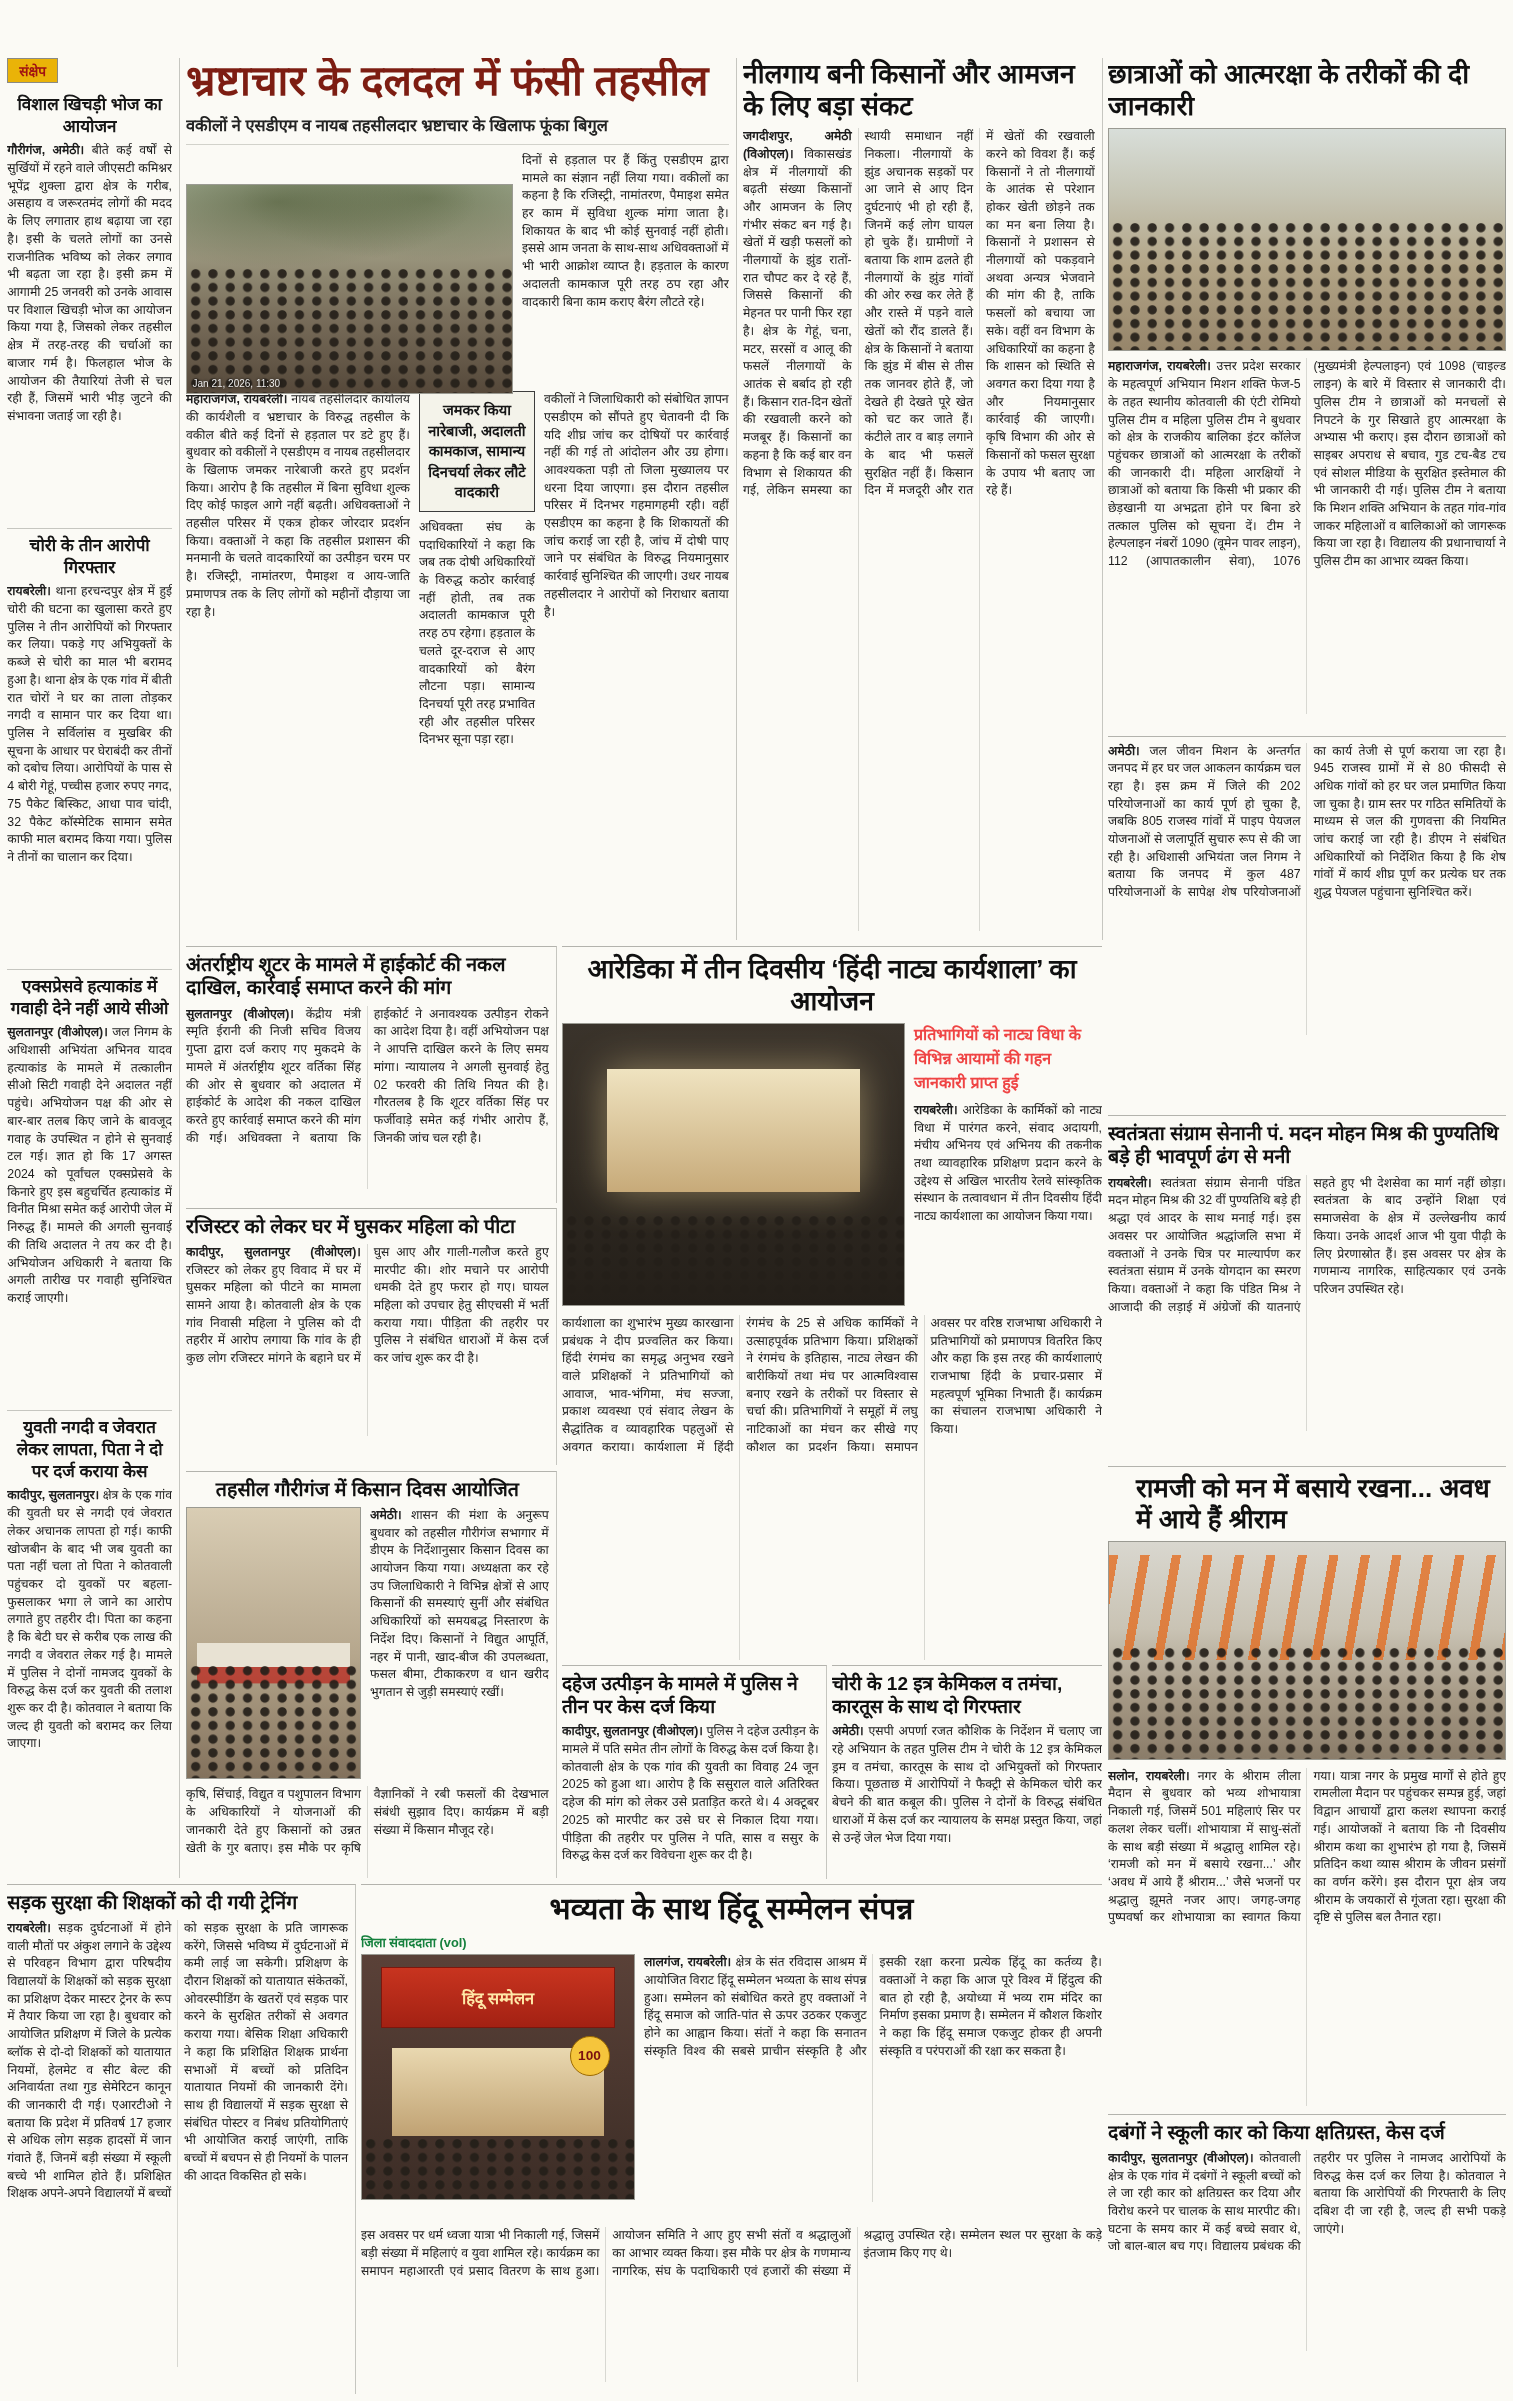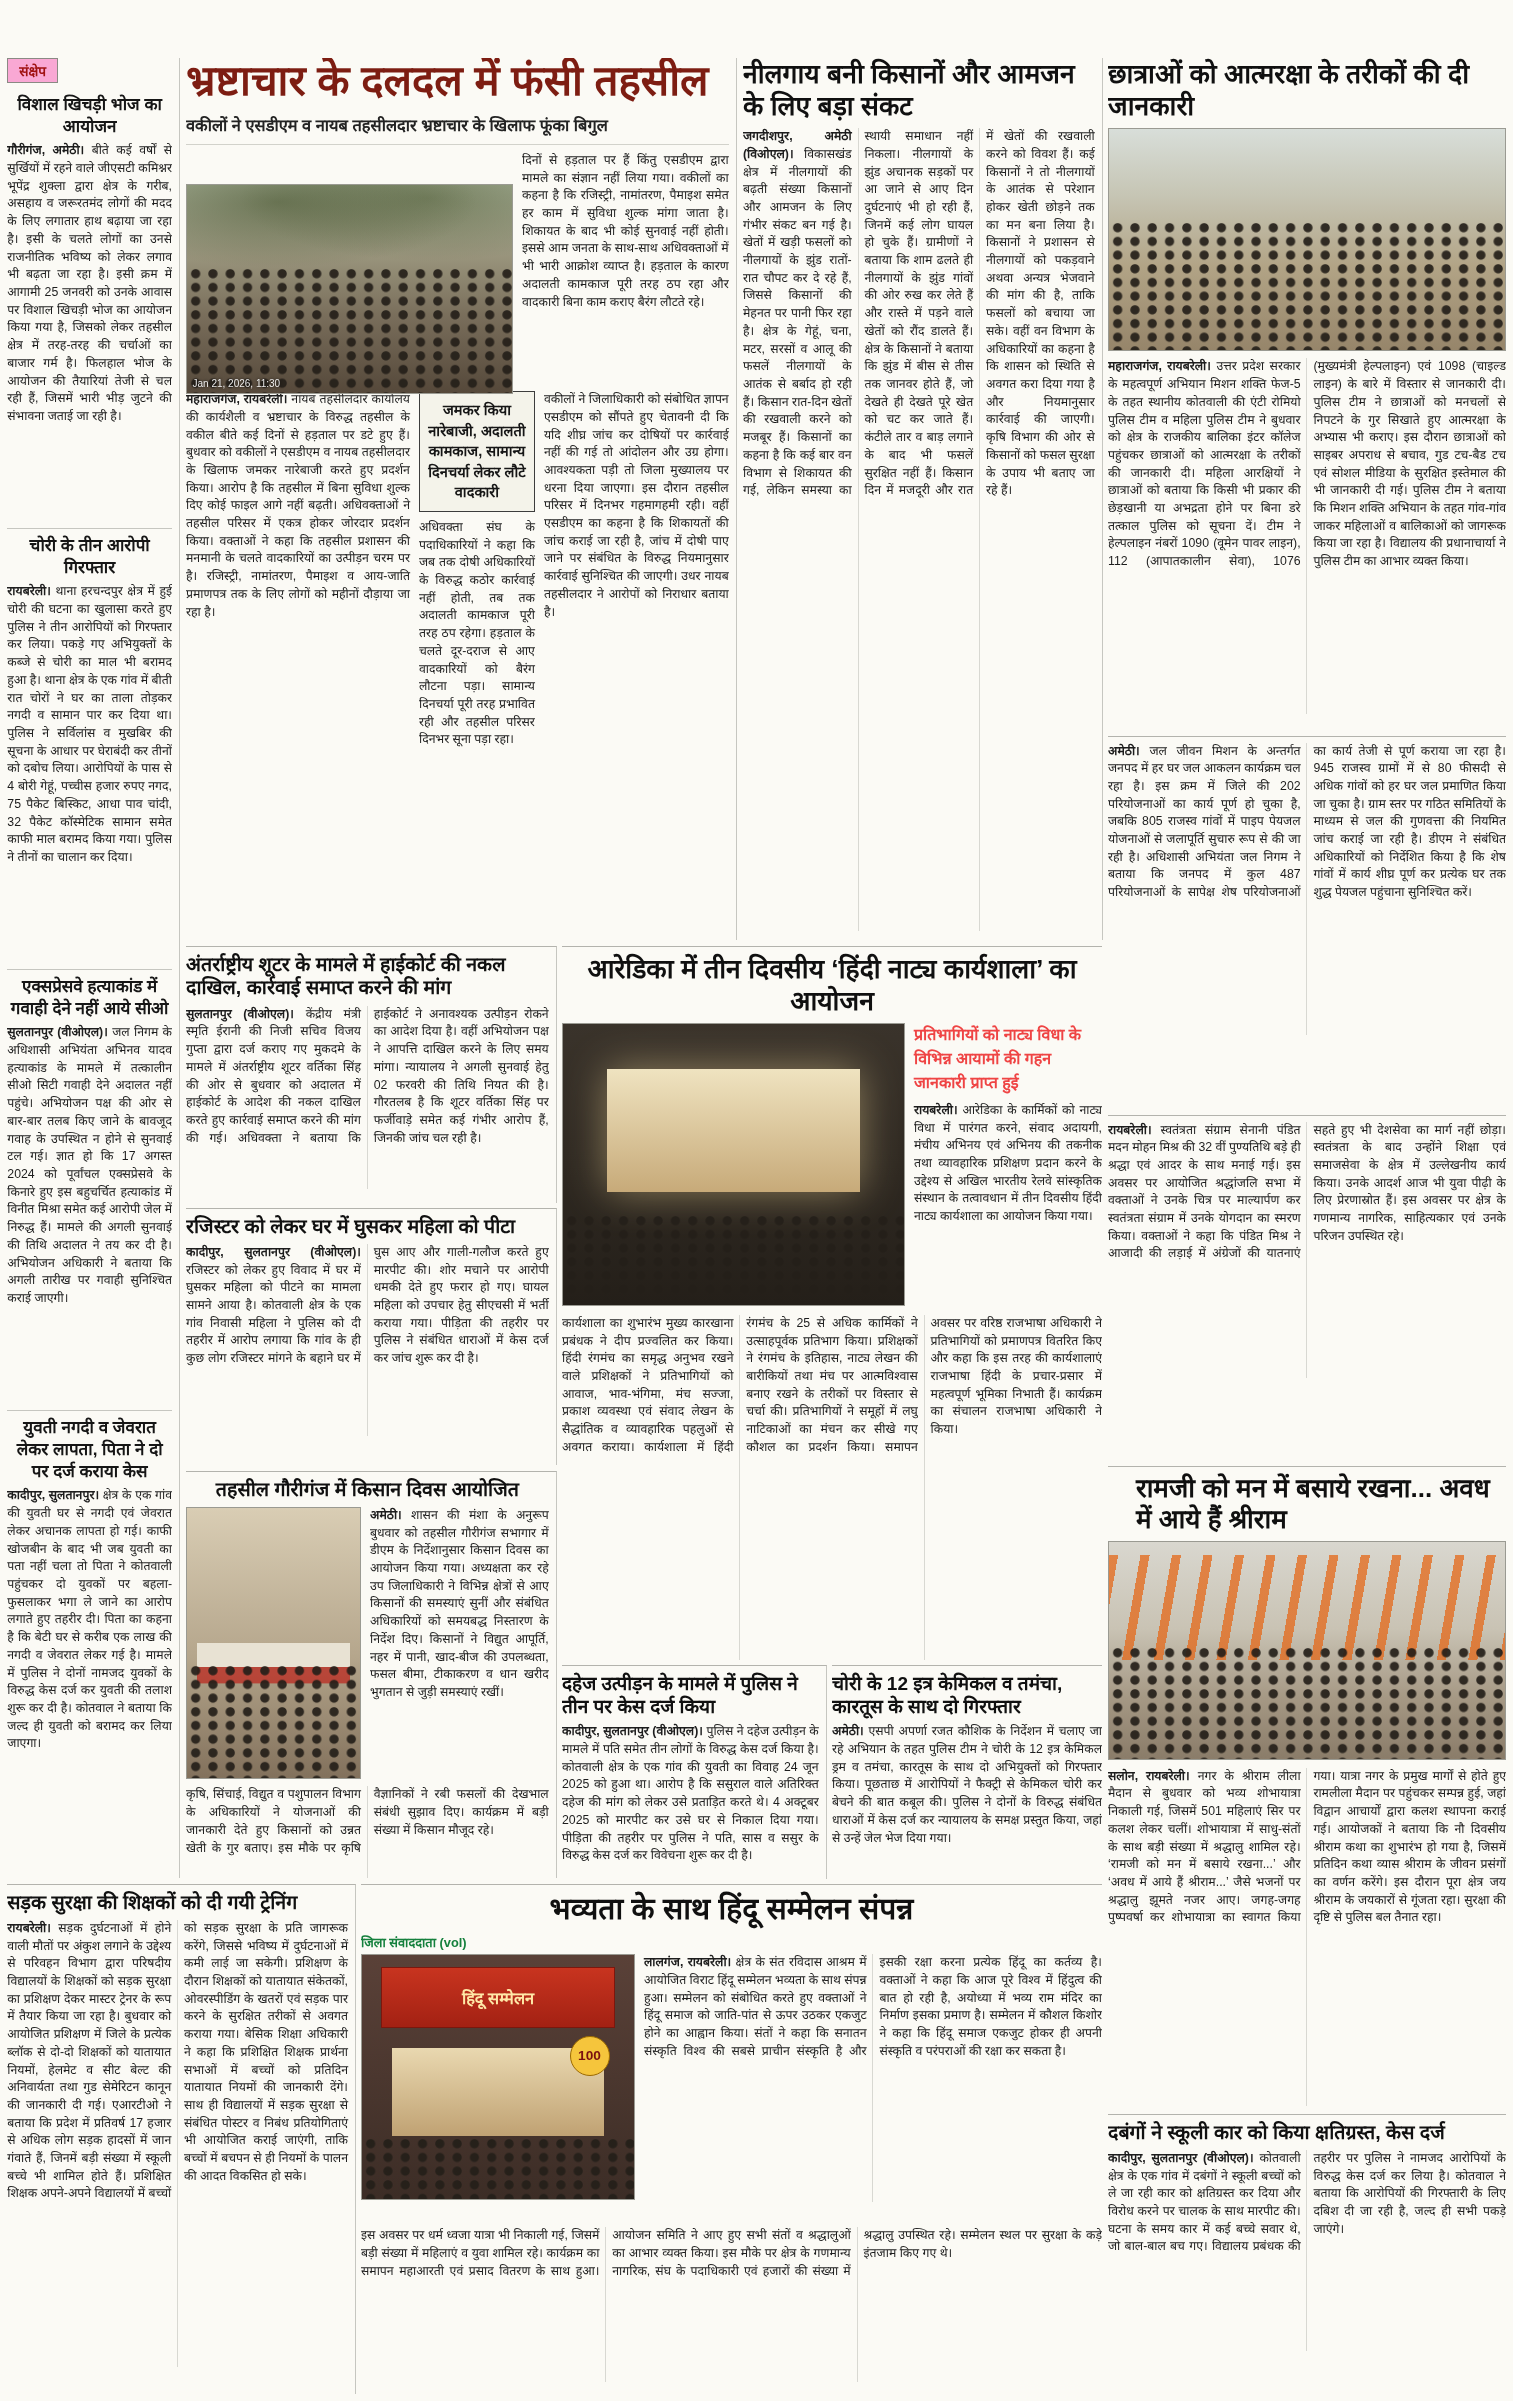--- a/index.html
+++ b/index.html
@@ -36,21 +36,21 @@
   .dl { font-weight:800; }
   .byline { color:#15803d; font-weight:800; font-size:12.8px; }
   .byrow { margin:5.5px 0 3.7px; }
   .cols-2 { column-count:2; column-gap:12.8px; column-rule:0.9px solid #d8d8d2; }
   .cols-3 { column-count:3; column-gap:12.8px; column-rule:0.9px solid #d8d8d2; }
   .inset-box { border:1.8px solid #3d3d3d; background:#f4f3ea; padding:8.2px 6.4px; font-weight:800; font-size:14.6px;
                line-height:1.4; text-align:center; margin-bottom:7.3px; }
 
   
   .briefs-label { display:inline-block; border:0.9px solid #8a8a84; padding:1.8px 11px; font-weight:800; font-size:13.7px;
-                  color:#a01212; margin-bottom:5.5px; background:#f9a8d4; }
+                  color:#a01212; margin-bottom:5.5px; background:#eab308; }
   .brief { border-bottom:0.9px solid #c6c6c0; padding:5.5px 0 7.3px; height:441px; overflow:hidden; }
   .brief:last-child { border-bottom:none; }
   .brief-h { font-size:17px; font-weight:800; line-height:1.3; text-align:center; margin-bottom:4.6px; }
 
   
   .photo { position:relative; overflow:hidden; background:#8c8678; border:0.9px solid #9a9a92; }
   .heads { position:absolute; left:0; right:0; bottom:0;
            background-image:radial-gradient(circle at 50% 42%, #241f19 4.1px, rgba(36,31,25,0) 5.1px);
            background-size:17.3px 13.7px; opacity:.92; }
   .wm { position:absolute; left:5.5px; bottom:3.7px; color:#fff; font-size:10px; opacity:.9; text-shadow:0 0 2.7px #000; }
@@ -247,20 +247,21 @@
     </div>
   </section>
 
   <section class="block sep-t" style="left:1108px;top:736px;width:398px;height:374px;">
     <div class="cols-2" style="height:292px;">
       <p class="body"><b class="dl">अमेठी।</b> <span>जल जीवन मिशन के अन्तर्गत जनपद में हर घर जल आकलन कार्यक्रम चल रहा है। इस क्रम में जिले की 202 परियोजनाओं का कार्य पूर्ण हो चुका है, जबकि 805 राजस्व गांवों में पाइप पेयजल योजनाओं से जलापूर्ति सुचारु रूप से की जा रही है। अधिशासी अभियंता जल निगम ने बताया कि जनपद में कुल 487 परियोजनाओं के सापेक्ष शेष परियोजनाओं का कार्य तेजी से पूर्ण कराया जा रहा है। 945 राजस्व ग्रामों में से 80 फीसदी से अधिक गांवों को हर घर जल प्रमाणित किया जा चुका है। ग्राम स्तर पर गठित समितियों के माध्यम से जल की गुणवत्ता की नियमित जांच कराई जा रही है। डीएम ने संबंधित अधिकारियों को निर्देशित किया है कि शेष गांवों में कार्य शीघ्र पूर्ण कर प्रत्येक घर तक शुद्ध पेयजल पहुंचाना सुनिश्चित करें।</span></p>
     </div>
   </section>
 
   <section class="block sep-t" style="left:1108px;top:1115px;width:398px;height:345px;">
+    <h2 class="hl hl-md">स्वतंत्रता संग्राम सेनानी पं. मदन मोहन मिश्र की पुण्यतिथि बड़े ही भावपूर्ण ढंग से मनी</h2>
     <div class="cols-2" style="height:256px;">
       <p class="body"><b class="dl">रायबरेली।</b> <span>स्वतंत्रता संग्राम सेनानी पंडित मदन मोहन मिश्र की 32 वीं पुण्यतिथि बड़े ही श्रद्धा एवं आदर के साथ मनाई गई। इस अवसर पर आयोजित श्रद्धांजलि सभा में वक्ताओं ने उनके चित्र पर माल्यार्पण कर स्वतंत्रता संग्राम में उनके योगदान का स्मरण किया। वक्ताओं ने कहा कि पंडित मिश्र ने आजादी की लड़ाई में अंग्रेजों की यातनाएं सहते हुए भी देशसेवा का मार्ग नहीं छोड़ा। स्वतंत्रता के बाद उन्होंने शिक्षा एवं समाजसेवा के क्षेत्र में उल्लेखनीय कार्य किया। उनके आदर्श आज भी युवा पीढ़ी के लिए प्रेरणास्रोत हैं। इस अवसर पर क्षेत्र के गणमान्य नागरिक, साहित्यकार एवं उनके परिजन उपस्थित रहे।</span></p>
     </div>
   </section>
 
   <section class="block sep-t" style="left:1108px;top:1466px;width:398px;height:643px;">
     <h2 class="hl hl-md" style="font-size:26px;margin-left:28px;">रामजी को मन में बसाये रखना... अवध में आये हैं श्रीराम</h2>
     <div class="photo ph-procession" style="width:100%;height:219px;margin-bottom:7.3px;">
       <div class="heads"></div>
     </div>

